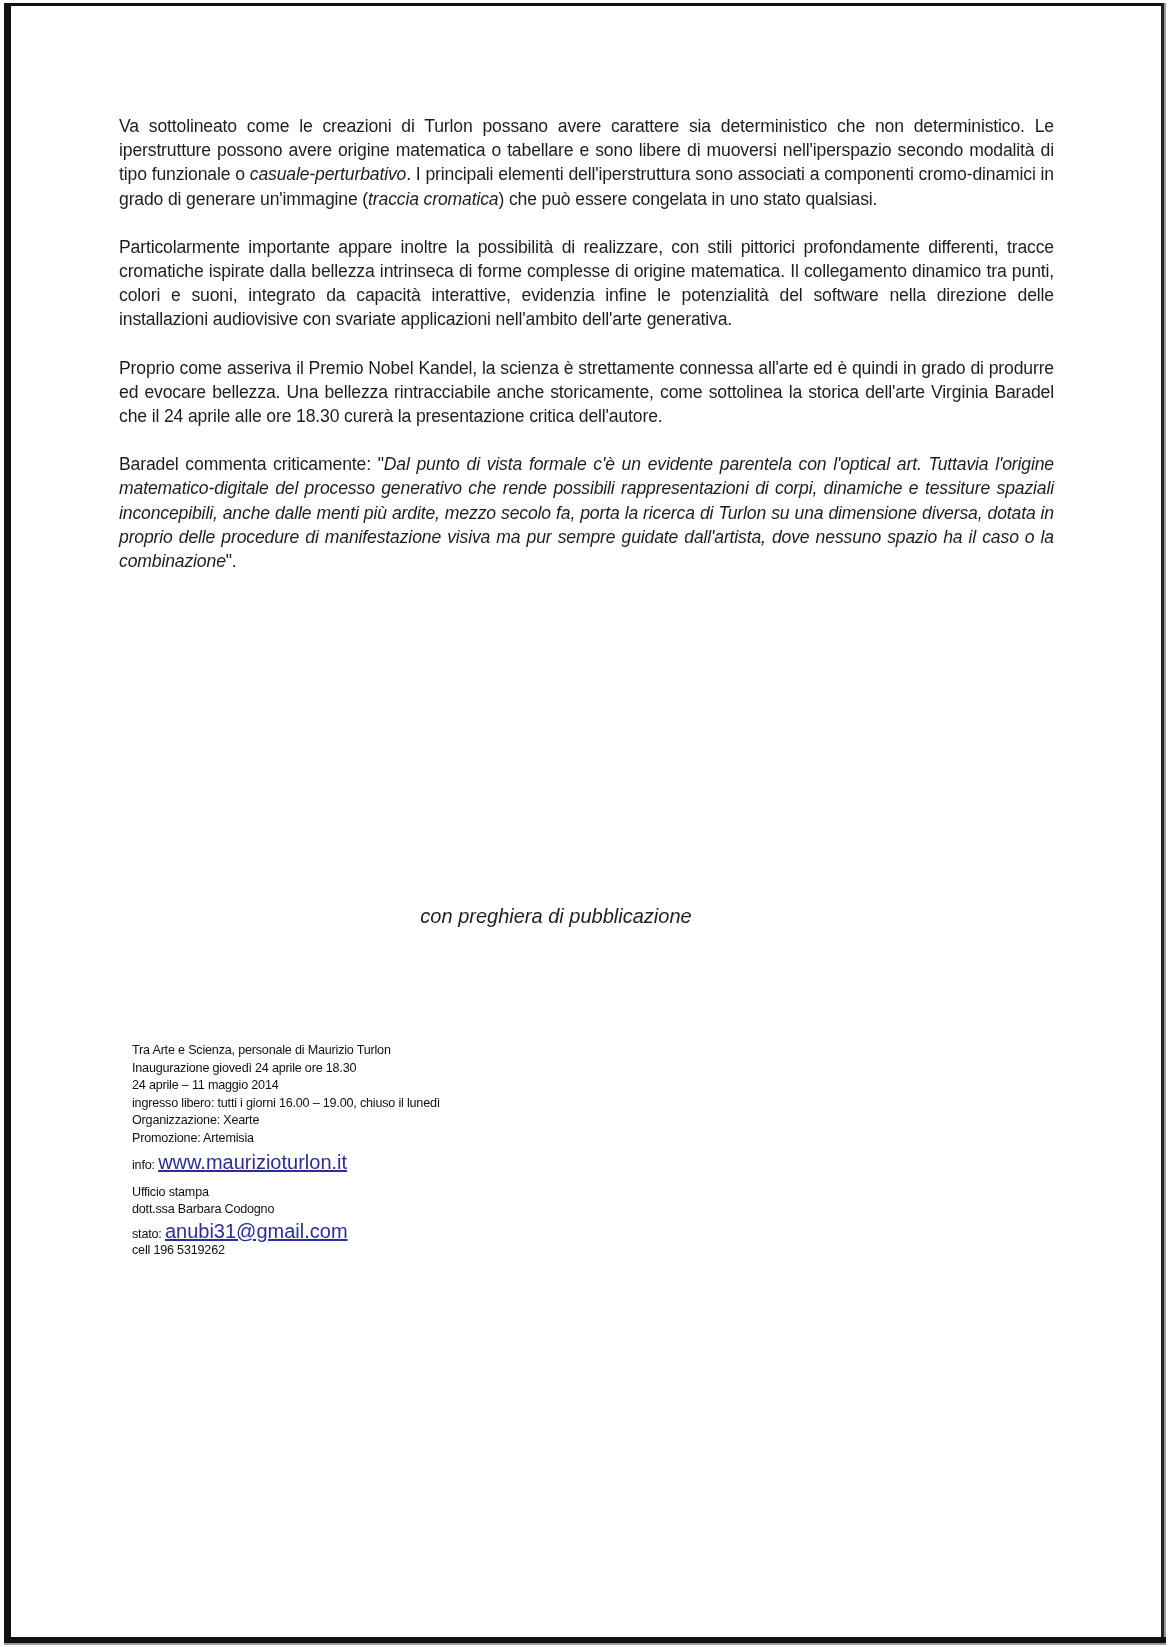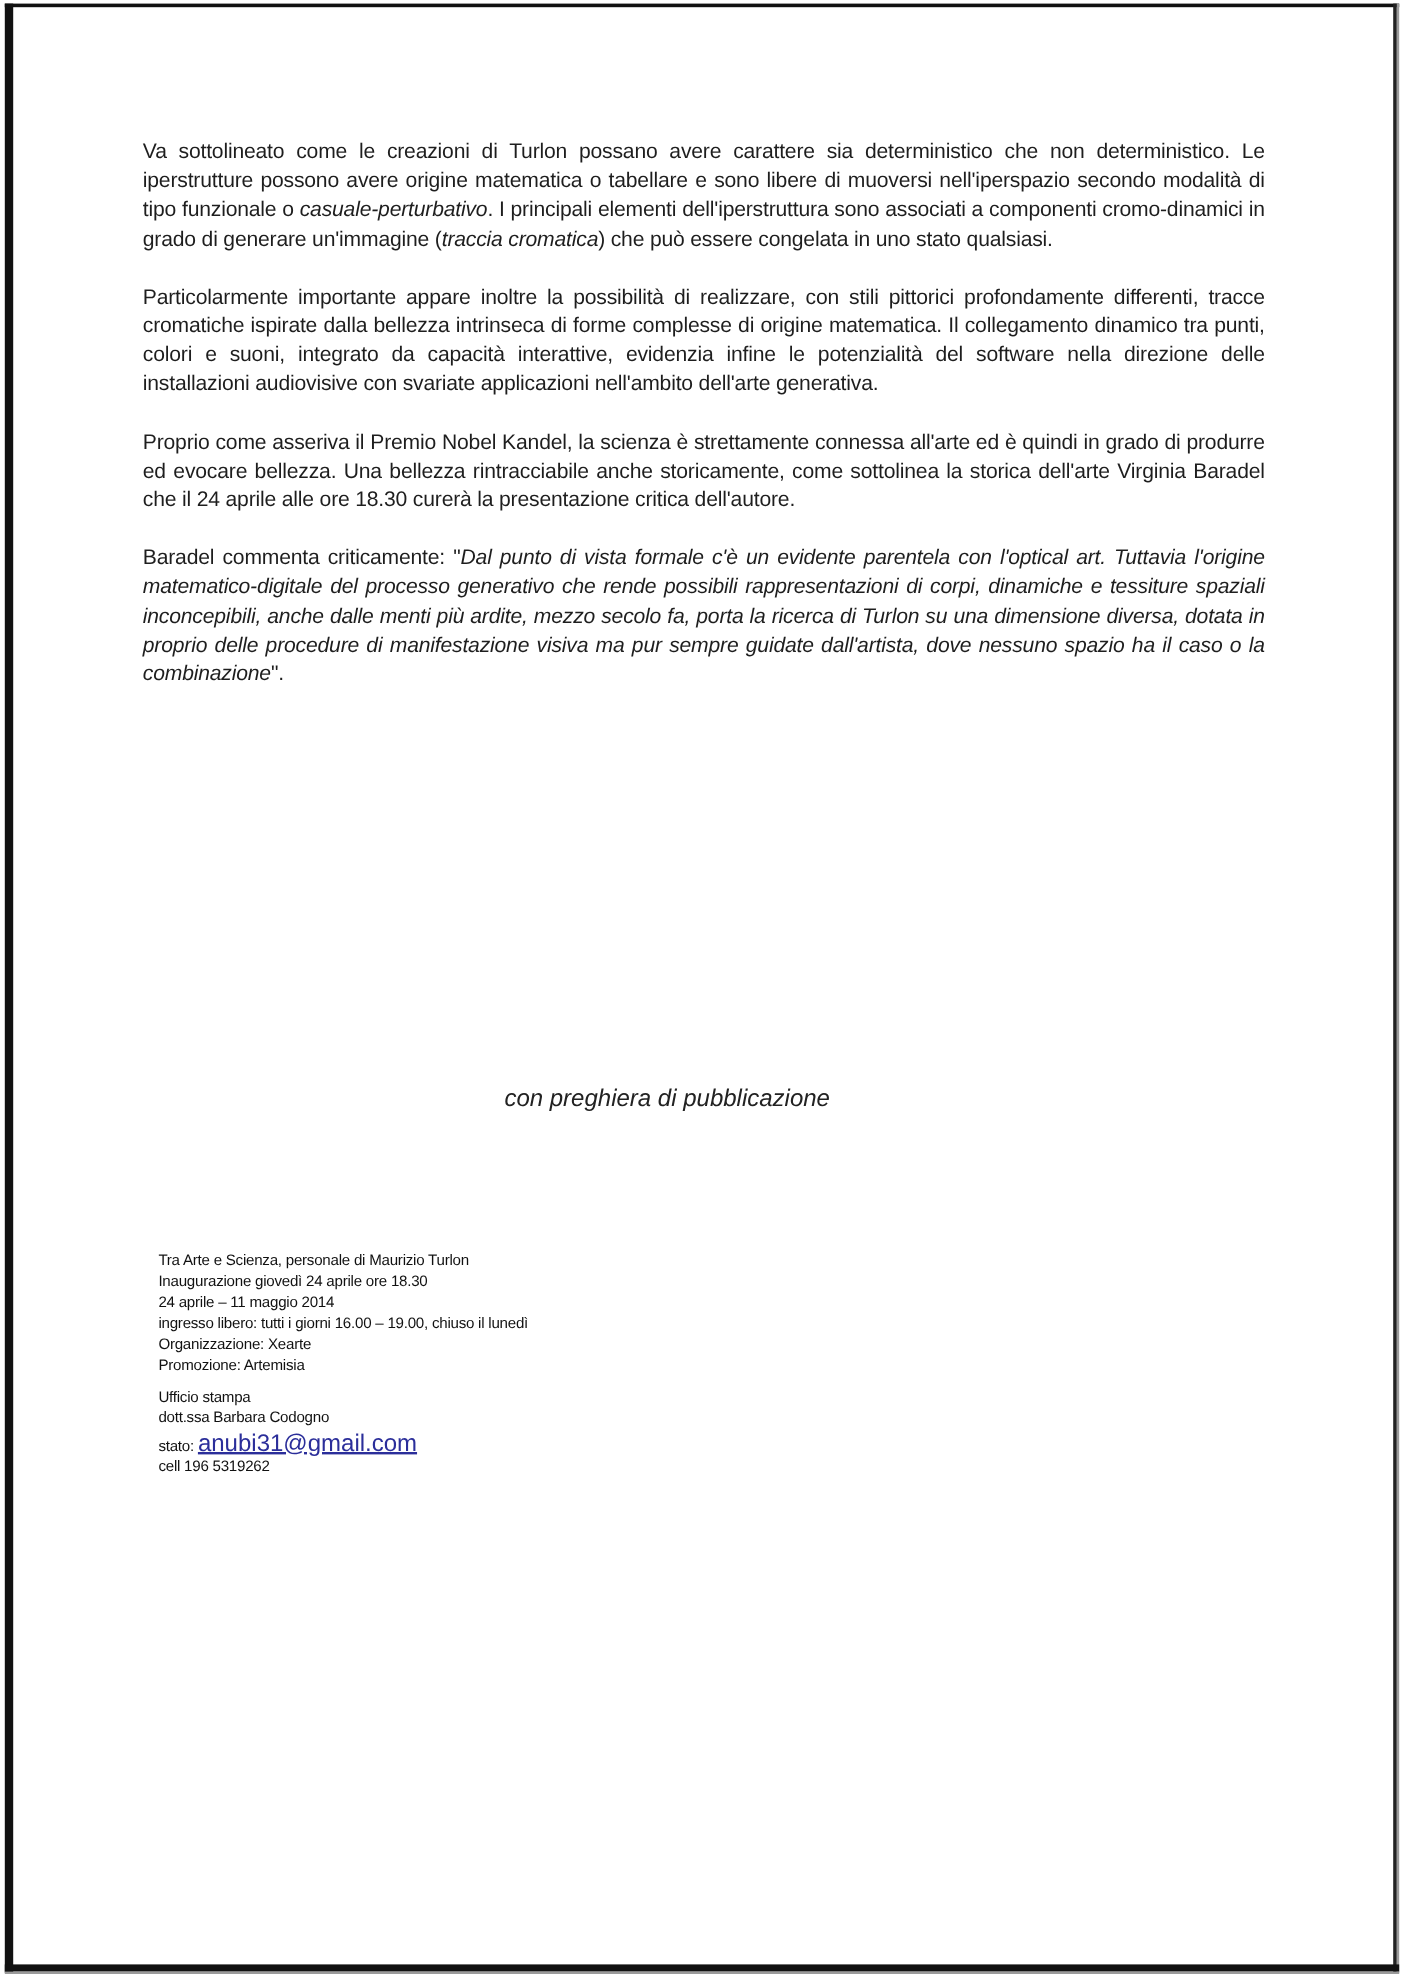--- a/index.html
+++ b/index.html
@@ -130,20 +130,24 @@
 
 <div class="closing">con preghiera di pubblicazione</div>
 
 <div class="footer">
   <div class="line">Tra Arte e Scienza, personale di Maurizio Turlon</div>
   <div class="line">Inaugurazione giovedì 24 aprile ore 18.30</div>
   <div class="line">24 aprile – 11 maggio 2014</div>
   <div class="line">ingresso libero: tutti i giorni 16.00 – 19.00, chiuso il lunedì</div>
   <div class="line">Organizzazione: Xearte</div>
   <div class="line">Promozione: Artemisia</div>
+  <div class="line link-line">
+    <span>info:</span>
+    <a class="link">www.maurizioturlon.it</a>
+  </div>
   <div class="press">
     <div class="line">Ufficio stampa</div>
     <div class="line">dott.ssa Barbara Codogno</div>
     <div class="line mail-line">
       <span>stato:</span>
       <a class="link">anubi31@gmail.com</a>
     </div>
     <div class="line cell-line">cell 196 5319262</div>
   </div>
 </div>

